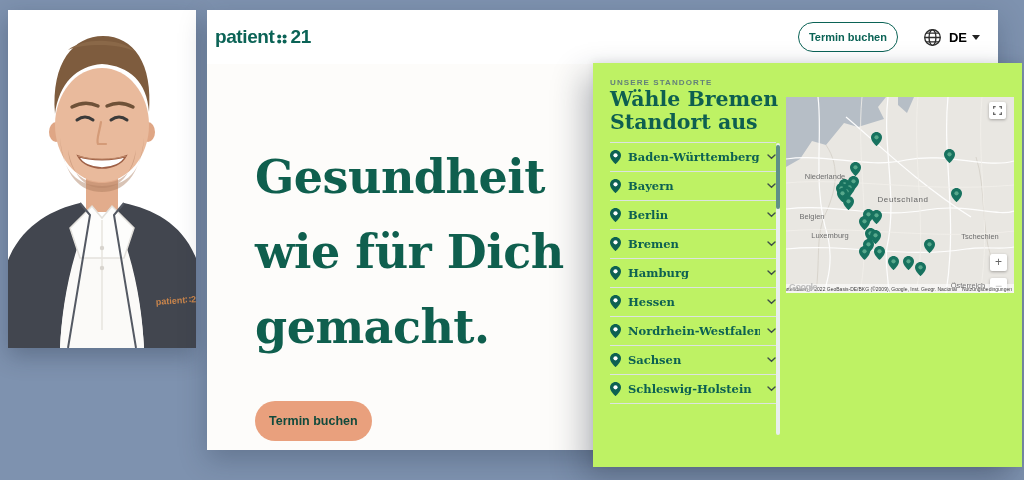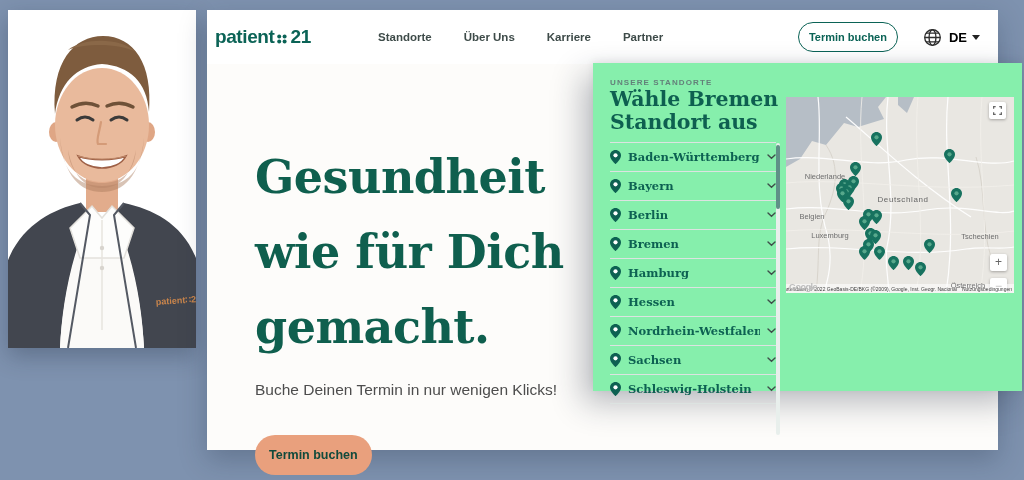--- a/index.html
+++ b/index.html
@@ -41,21 +41,21 @@
   
   .hero{position:absolute;left:48px;top:130px;}
   .hero-title{font-family:"DejaVu Serif","Liberation Serif",serif;
     font-weight:bold;font-size:46px;line-height:75px;color:#0F5F4E;letter-spacing:-.5px;}
   .hero-sub{margin-top:16px;font-size:15.5px;color:#4D4D4D;}
   .hero-cta{margin-top:18px;display:inline-block;border:none;cursor:pointer;
     background:#E9A07D;color:#114A3C;font-weight:bold;font-size:12.5px;
     padding:13px 14px;border-radius:21px;font-family:"Liberation Sans",sans-serif;}
   
   .card{
-    position:absolute;left:593px;top:63px;width:429px;height:328px;background:#86efac;
+    position:absolute;left:593px;top:63px;width:429px;height:404px;background:#bef264;
     box-shadow:-10px 12px 30px rgba(25,35,55,.30),0 -2px 8px rgba(25,35,55,.08);
   }
   .eyebrow{position:absolute;left:17px;top:15px;font-size:8px;font-weight:bold;
     letter-spacing:1.1px;color:#63807A;}
   .card-title{position:absolute;left:17px;top:25px;width:178px;
     font-family:"DejaVu Serif","Liberation Serif",serif;font-weight:bold;
     font-size:20.5px;line-height:1.13;color:#0E5F50;}
   .state-list{position:absolute;left:17px;top:79px;width:166px;border-top:1px solid #DCE3E1;}
   .state-row{height:28px;display:flex;align-items:center;gap:7px;
     border-bottom:1px solid #DCE3E1;cursor:pointer;}
@@ -141,26 +141,20 @@
       <span class="dots">
         <svg width="13" height="13" viewBox="0 0 13 13">
           <circle cx="3.2" cy="4.6" r="2" fill="#0B6356"></circle>
           <circle cx="3.2" cy="9.6" r="2" fill="#0B6356"></circle>
           <circle cx="8.6" cy="4.6" r="2" fill="#0B6356"></circle>
           <circle cx="8.6" cy="9.6" r="2" fill="#0B6356"></circle>
         </svg>
       </span>
       <span>21</span>
     </div>
-    <nav class="nav">
-        <span class="nav-item">Standorte</span>
-        <span class="nav-item">Über Uns</span>
-        <span class="nav-item">Karriere</span>
-        <span class="nav-item">Partner</span>
-      </nav>
     <div class="header-right">
       <button class="btn-outline">Termin buchen</button>
       <span class="globe">
         <svg width="19" height="19" viewBox="0 0 20 20" fill="none" stroke="#2E2E2E" stroke-width="1.4">
           <circle cx="10" cy="10" r="8.2"></circle>
           <ellipse cx="10" cy="10" rx="3.6" ry="8.2"></ellipse>
           <path d="M1.8 10h16.4M3.1 5.4h13.8M3.1 14.6h13.8"></path>
         </svg>
       </span>
       <span class="lang">
@@ -169,21 +163,20 @@
       </span>
     </div>
   </div>
 
   <div class="hero">
     <div class="hero-title" id="hero-title">
         <div>Gesundheit</div>
         <div>wie für Dich</div>
         <div>gemacht.</div>
       </div>
-    <div class="hero-sub">Buche Deinen Termin in nur wenigen Klicks!</div>
     <br>
     <button class="hero-cta">Termin buchen</button>
   </div>
 </div>
 
 <div class="card">
   <div class="eyebrow">UNSERE STANDORTE</div>
   <div class="card-title">Wähle Bremen Standort aus</div>
 
   <div class="state-list" id="state-list">

